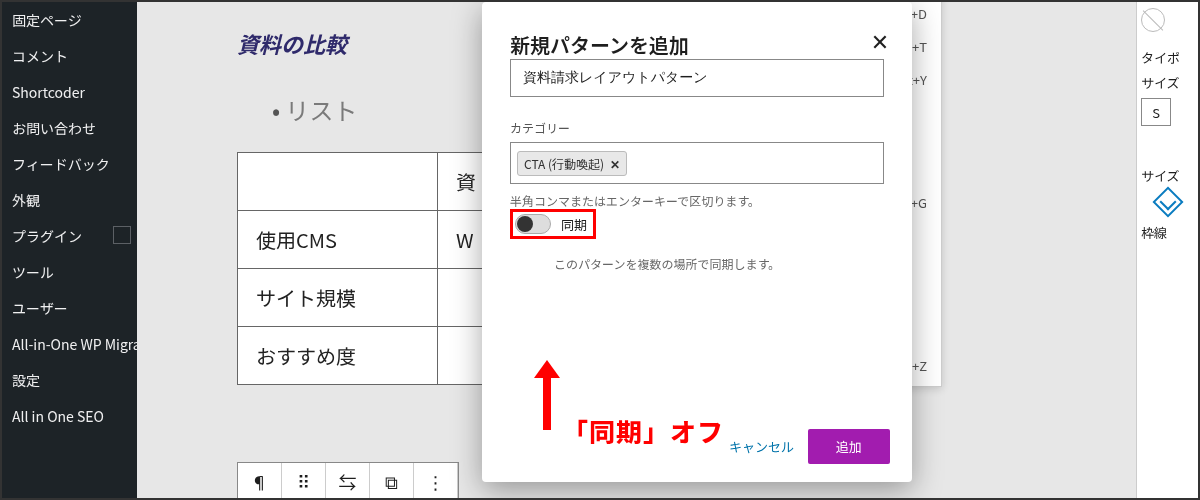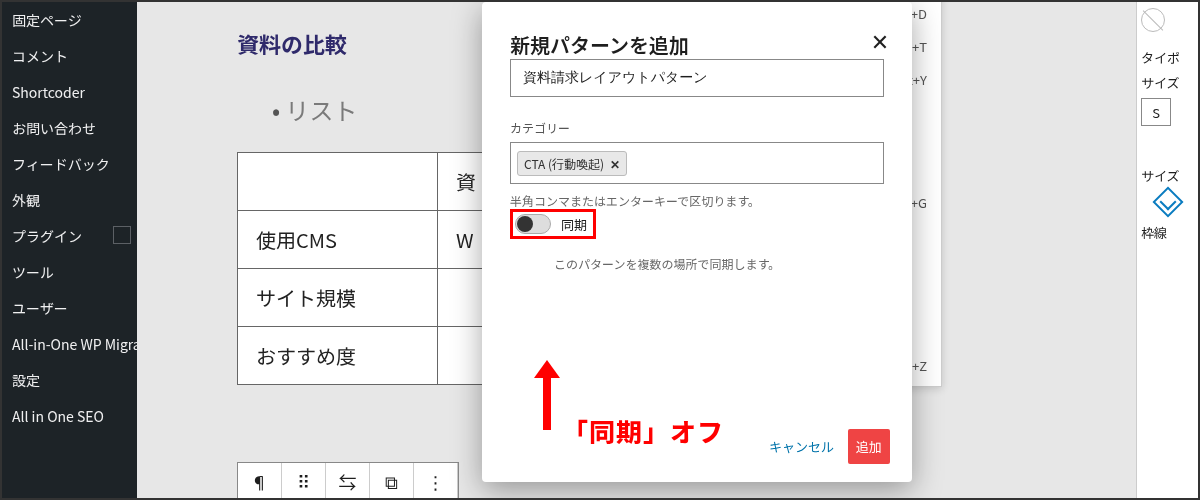--- a/index.html
+++ b/index.html
@@ -23,21 +23,21 @@
     content:""; position:absolute; right:6px; top:8px; width:16px; height:16px;
     border:1px solid #5c6065;
   }
   
   .canvas {
     position: absolute; left: 135px; top: 0; right: 0; bottom: 0;
     background: #e7e7e7;
   }
   .heading {
     position: absolute; left: 100px; top: 25px;
-    color: #2f2a6b; font-size: 22px; font-weight: 700;
+    color: #2f2a6b; font-size: 22px; font-weight: 700; font-style: italic;
   }
   .list-item {
     position: absolute; left: 135px; top: 90px;
     color: #7a7a7a; font-size: 24px;
   }
   .list-item::before { content: "• "; color: #555; }
   .table {
     position: absolute; left: 100px; top: 150px;
     border-collapse: collapse; background: #fff;
   }
@@ -113,21 +113,21 @@
   .toggle-label { font-size:13px; color:#1e1e1e; }
   .toggle-wrap-highlight {
     border: 3px solid #ff0000; padding: 2px 6px 2px 2px; display:inline-flex; align-items:center; gap:10px;
   }
   .toggle-help { font-size:12px; color:#666; margin-top:16px; margin-left:44px; }
   .dialog-actions {
     position:absolute; right:22px; bottom:18px; display:flex; align-items:center; gap:14px;
   }
   .btn-link { color:#0073aa; font-size:13px; cursor:pointer; }
   .btn-primary {
-    background:#ef4444; color:#fff; font-size:13px; padding:8px 8px; border-radius:2px; cursor:pointer;
+    background:#a21caf; color:#fff; font-size:13px; padding:8px 28px; border-radius:2px; cursor:pointer;
   }
   
   .anno-arrow {
     position:absolute; left: 532px; top: 358px; width: 24px; height: 70px; pointer-events:none;
   }
   .anno-arrow .shaft { position:absolute; left:9px; top:12px; width:8px; height:58px; background:#ff0000;}
   .anno-arrow .head {
     position:absolute; left:0; top:0; width:0; height:0;
     border-left:13px solid transparent; border-right:13px solid transparent; border-bottom:18px solid #ff0000;
   }

